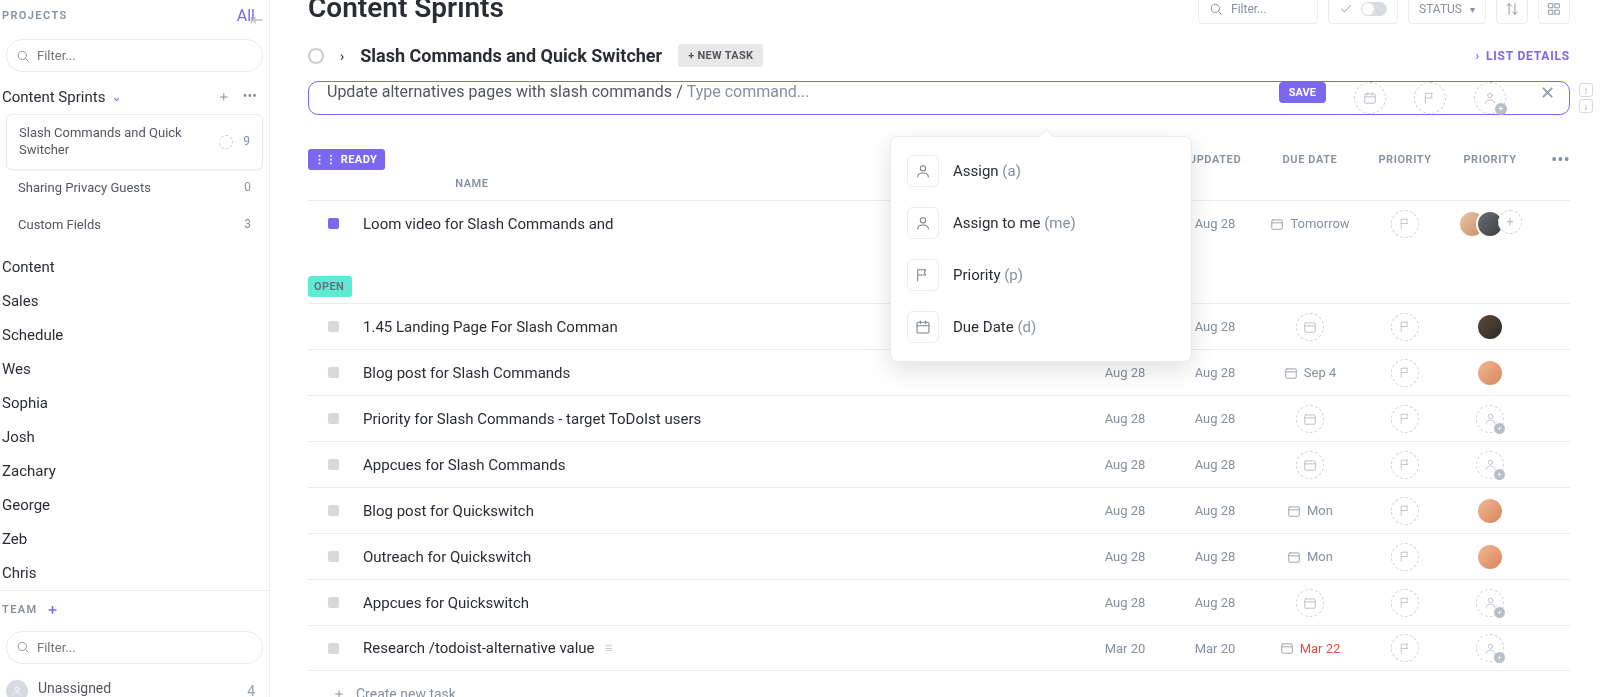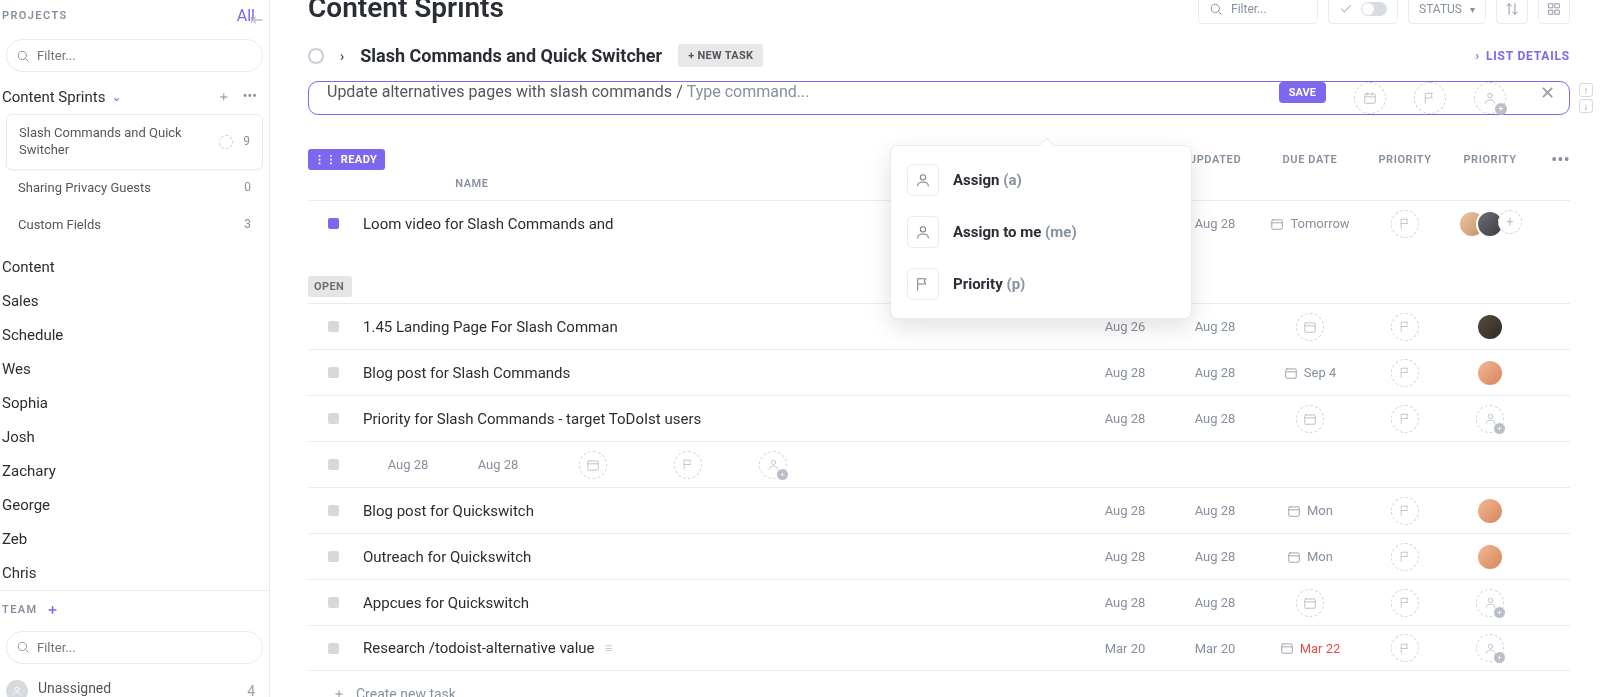--- a/index.html
+++ b/index.html
@@ -62,32 +62,32 @@
   .composer-text{font-size:16px;color:var(--text-light);display:flex;gap:4px;align-items:center;flex:1;}
   .composer-text .filled{color:var(--text-medium);}
   .save-btn{background:var(--purple);color:#fff;font-size:11px;font-weight:700;padding:4px 10px;border-radius:4px;}
   .composer-slot{width:32px;height:32px;border:1.5px dashed #d0d3da;border-radius:50%;display:flex;align-items:center;justify-content:center;color:#c1c5cc;}
   .composer-slot svg{width:14px;height:14px;stroke:#b9bec7;fill:none;}
   .composer-close{color:#9aa0aa;font-size:18px;cursor:pointer;margin-left:6px;}
   .composer-side{position:absolute;right:-24px;top:50%;transform:translateY(-50%);display:flex;flex-direction:column;gap:2px;}
   .composer-side div{width:14px;height:14px;border:1px solid #d6d9de;border-radius:3px;display:flex;align-items:center;justify-content:center;font-size:10px;color:#9aa0aa;}
 
   
-  .dropdown{position:absolute;top:145px;left:620px;width:302px;background:#fff;border:1px solid var(--border);border-radius:8px;box-shadow:0 8px 24px rgba(0,0,0,.12);padding:8px 12px;z-index:50;font-weight:bold;}
+  .dropdown{position:absolute;top:136px;left:620px;width:302px;background:#fff;border:1px solid var(--border);border-radius:8px;box-shadow:0 8px 24px rgba(0,0,0,.12);padding:8px 12px;z-index:50;}
   .dropdown::before{content:"";position:absolute;top:-6px;left:150px;width:10px;height:10px;background:#fff;border-left:1px solid var(--border);border-top:1px solid var(--border);transform:rotate(45deg);}
   .dd-item{display:flex;align-items:center;gap:14px;padding:10px 4px;cursor:pointer;}
   .dd-icon{width:32px;height:32px;border:1px solid var(--border);border-radius:6px;display:flex;align-items:center;justify-content:center;}
   .dd-icon svg{width:16px;height:16px;stroke:#7c828d;fill:none;}
   .dd-label{font-size:15px;color:var(--text-dark);}
   .dd-hint{color:var(--text-light);}
 
   
   .table-header{display:flex;align-items:center;padding:14px 0 10px 0;font-size:11px;letter-spacing:.6px;color:var(--text-light);font-weight:600;}
   .status-badge{background:var(--purple);color:#fff;font-size:11px;font-weight:700;padding:4px 8px 4px 6px;border-radius:3px;display:inline-flex;align-items:center;gap:4px;letter-spacing:.4px;}
-  .status-badge.open{background:#e5e5e5;color:#6b7078;}
+  .status-badge.open{background:#5eead4;color:#6b7078;}
   .col-name{flex:1;margin-left:70px;margin-top:48px;}
   .col{width:90px;text-align:center;}
   .col.due{width:100px;}
   .col.assignee{width:80px;}
   .col.actions{width:40px;text-align:right;font-size:16px;color:var(--text-light);}
 
   
   .task-row{display:flex;align-items:center;height:46px;border-top:1px solid var(--border);font-size:15px;}
   .task-row:last-child{border-bottom:1px solid var(--border);}
   .task-status-dot{width:11px;height:11px;border-radius:2px;margin-left:20px;margin-right:24px;flex-shrink:0;}
@@ -311,20 +311,31 @@
     <span class="dd-label">Assign to me <span class="dd-hint">(me)</span></span>
       </div>
       <div class="dd-item">
         <span class="dd-icon">
           <svg viewBox="0 0 24 24">
             <path d="M4 21V4h12l-2 4 2 4H4"></path>
           </svg>
         </span>
     <span class="dd-label">Priority <span class="dd-hint">(p)</span></span>
       </div>
+      <div class="dd-item">
+        <span class="dd-icon">
+          <svg viewBox="0 0 24 24">
+            <rect x="3" y="5" width="18" height="16" rx="2"></rect>
+            <line x1="3" y1="10" x2="21" y2="10"></line>
+            <line x1="8" y1="3" x2="8" y2="7"></line>
+            <line x1="16" y1="3" x2="16" y2="7"></line>
+          </svg>
+        </span>
+    <span class="dd-label">Due Date <span class="dd-hint">(d)</span></span>
+      </div>
     </div>
 
   <div class="table-header">
     <span class="status-badge">
       <span>⋮⋮</span>
         <span>READY</span>
     </span>
     <span class="col-name">NAME</span>
     <span class="col">CREATED</span>
     <span class="col">UPDATED</span>
@@ -440,20 +451,21 @@
               <circle cx="12" cy="8" r="4"></circle>
               <path d="M4 21c0-4 4-6 8-6s8 2 8 6"></path>
             </svg>
             <span style="position:absolute;bottom:-2px;right:-2px;background:#b9bec7;color:#fff;width:11px;height:11px;border-radius:50%;font-size:8px;line-height:11px;text-align:center;">+</span>
           </span>
         </span>
       <span class="task-actions-col"></span>
       </div>
       <div class="task-row">
       <span class="task-status-dot dot-open"></span>
+      <span class="task-name">Appcues for Slash Commands</span>
       <span class="cell">Aug 28</span>
       <span class="cell">Aug 28</span>
       <span class="cell due">
           <span class="dashed-circle">
             <svg viewBox="0 0 24 24">
               <rect x="3" y="5" width="18" height="16" rx="2"></rect>
               <line x1="3" y1="10" x2="21" y2="10"></line>
             </svg>
           </span>
         </span>

